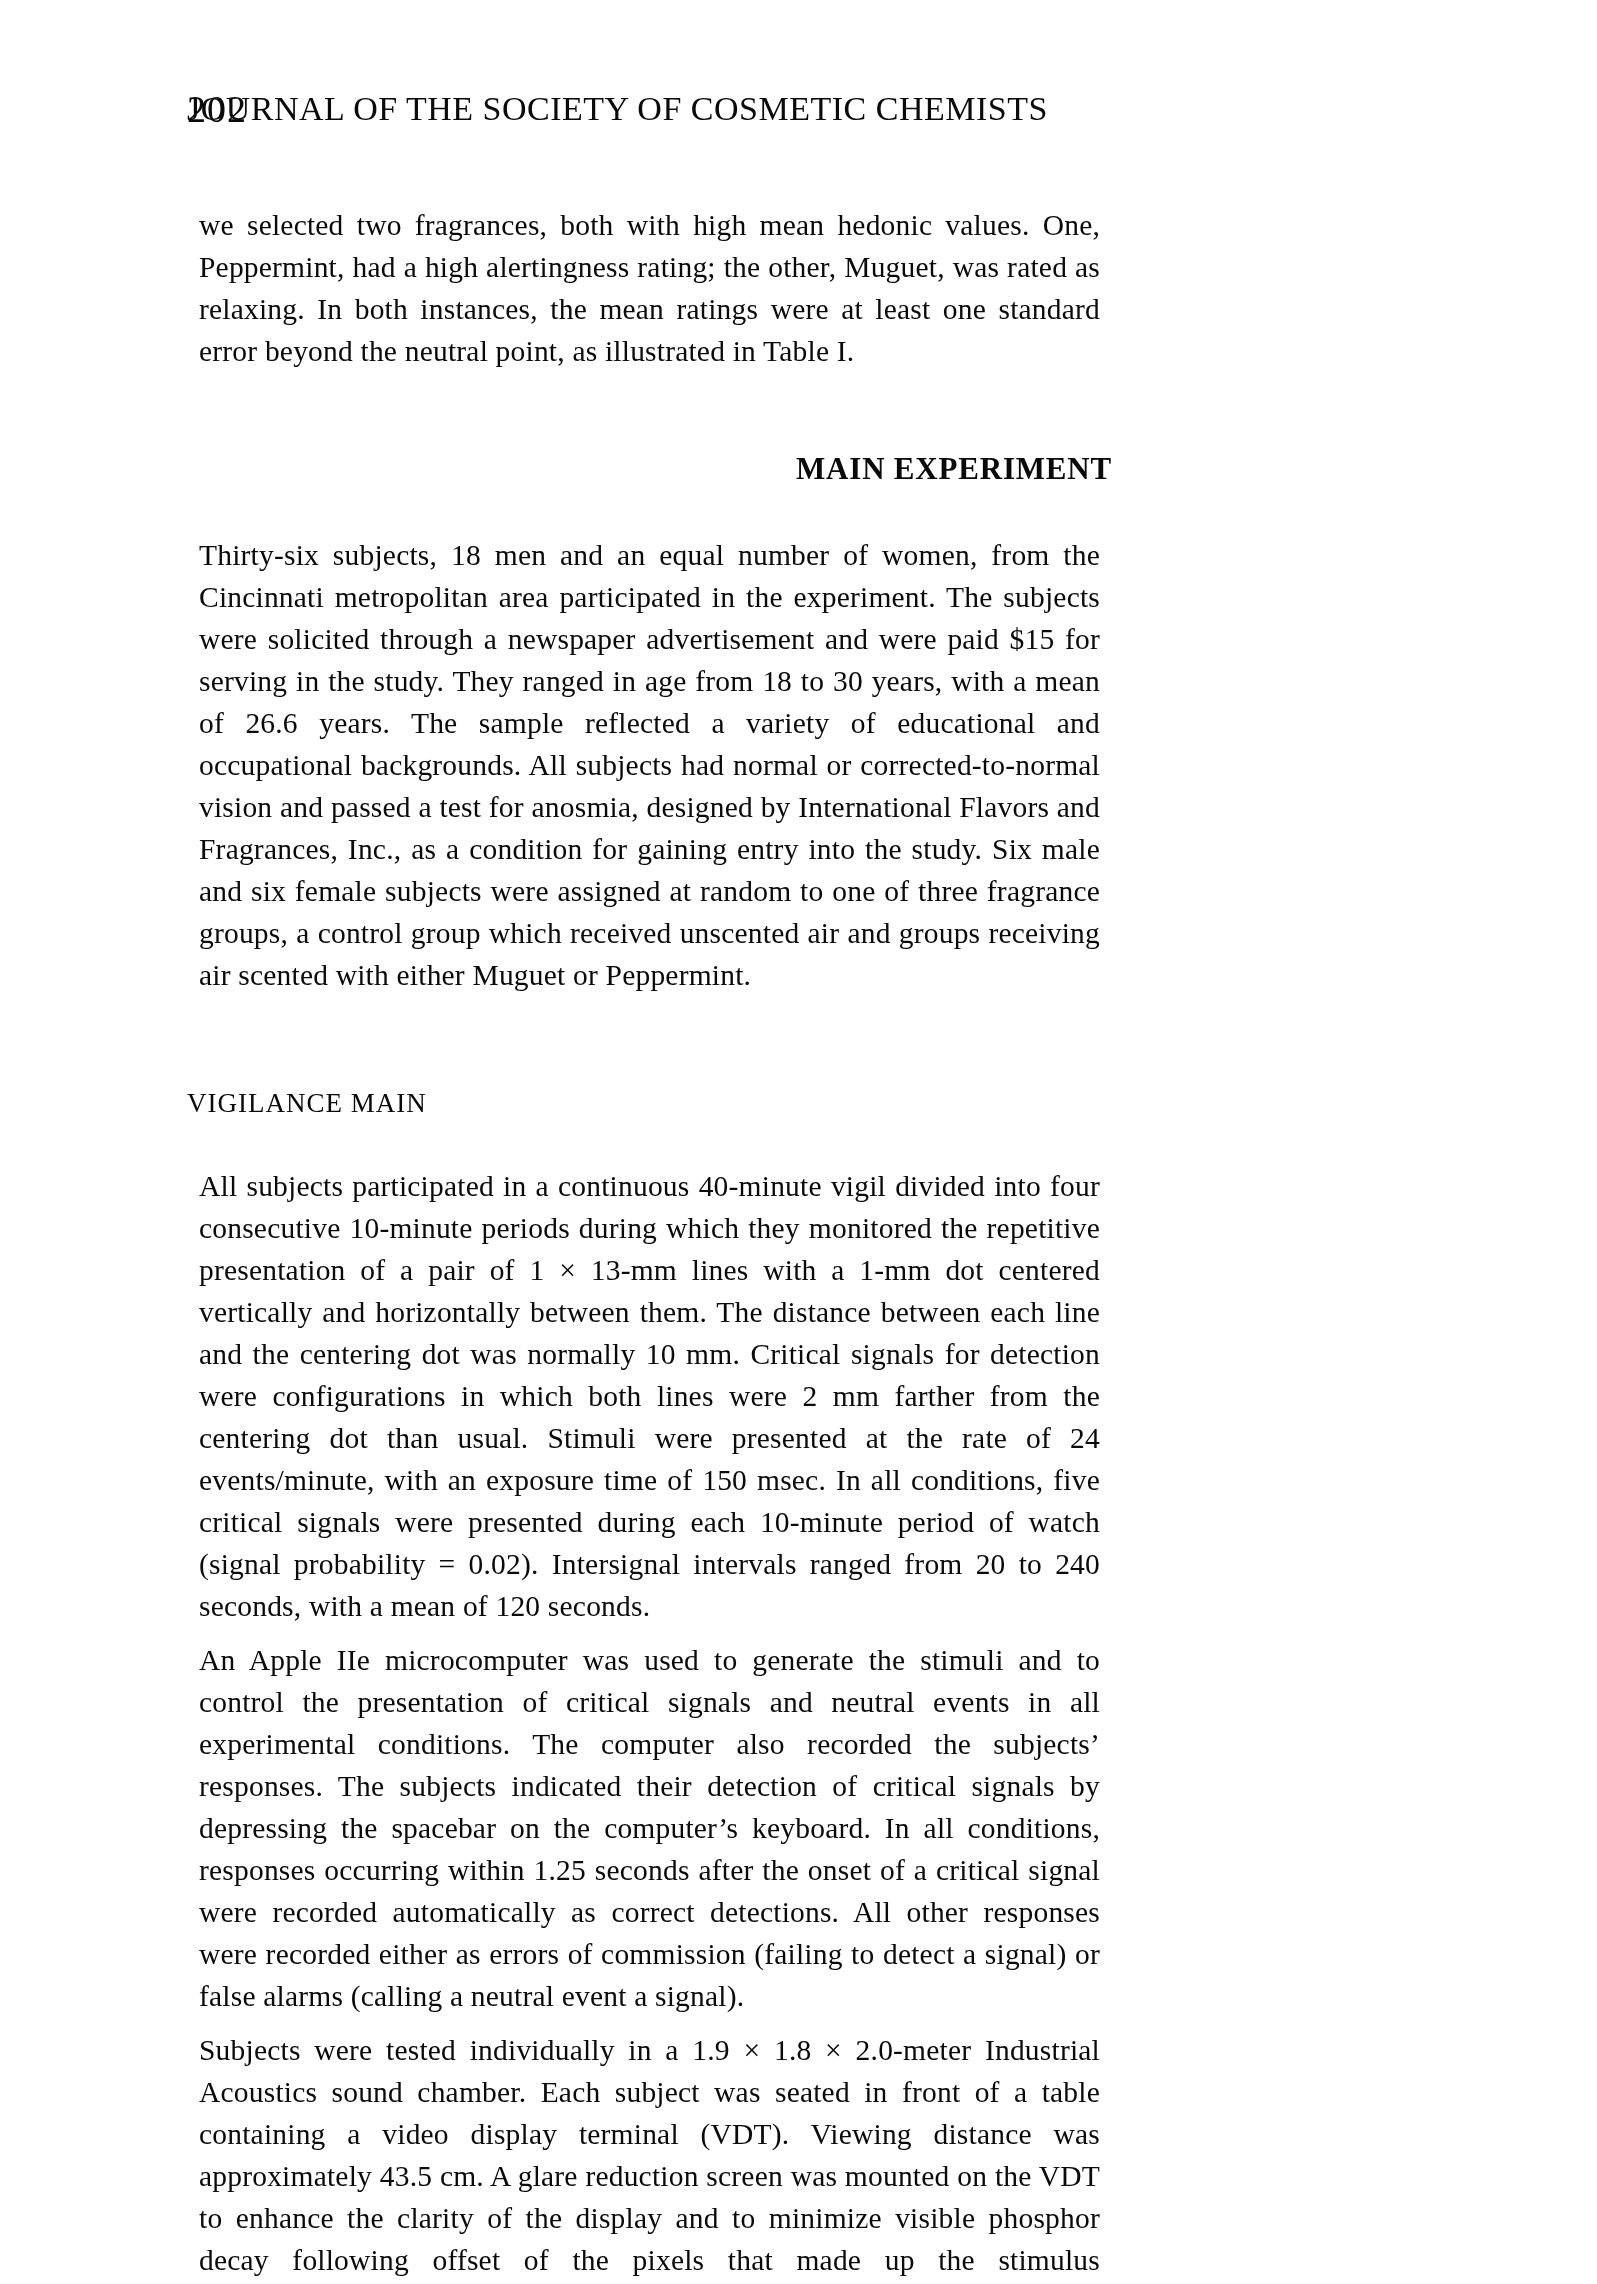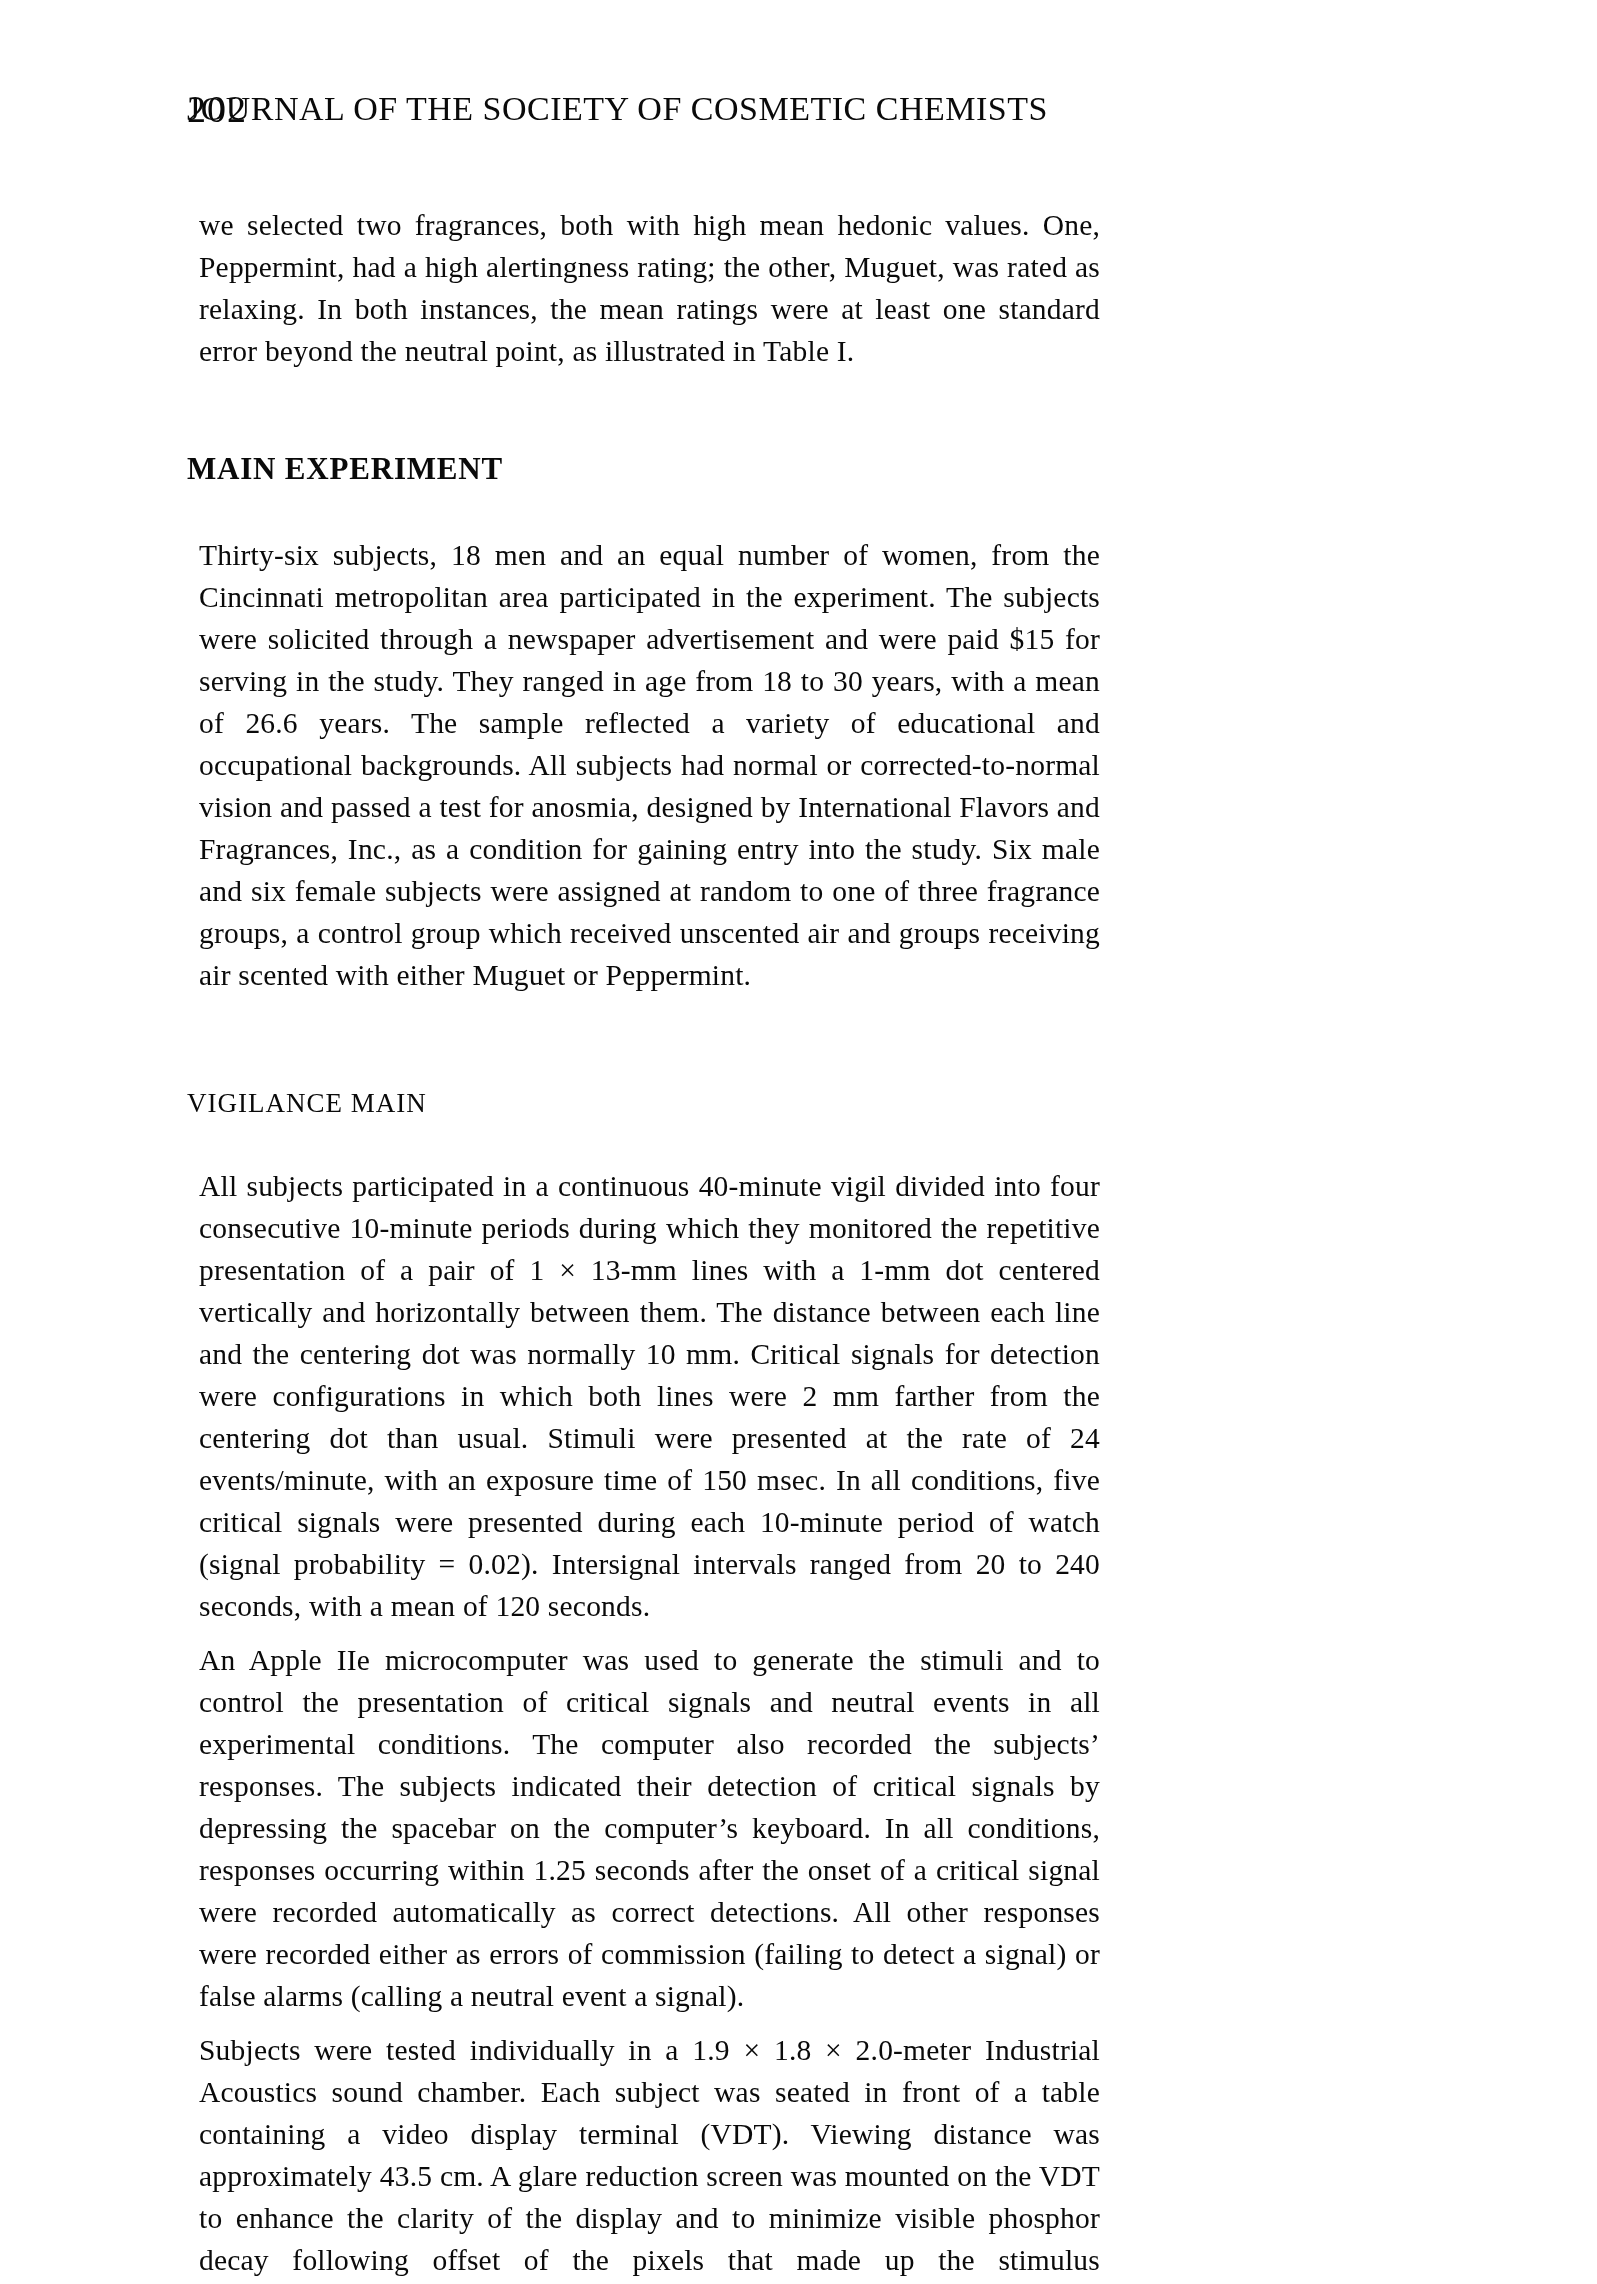--- a/index.html
+++ b/index.html
@@ -47,20 +47,21 @@
     line-height: 42px;
     text-align: justify;
     letter-spacing: 0.2px;
   }
   .section-heading {
     margin: 78px 0 0 0;
     font-size: 31px;
     line-height: 38px;
     font-weight: bold;
     letter-spacing: 0.8px;
+    text-align: right;
   }
   .subsection-heading {
     margin: 53px 0 0 0;
     font-size: 27px;
     line-height: 32px;
     font-weight: normal;
     letter-spacing: 1px;
   }
   .subsection-heading.vigilance {
     margin-top: 91px;

